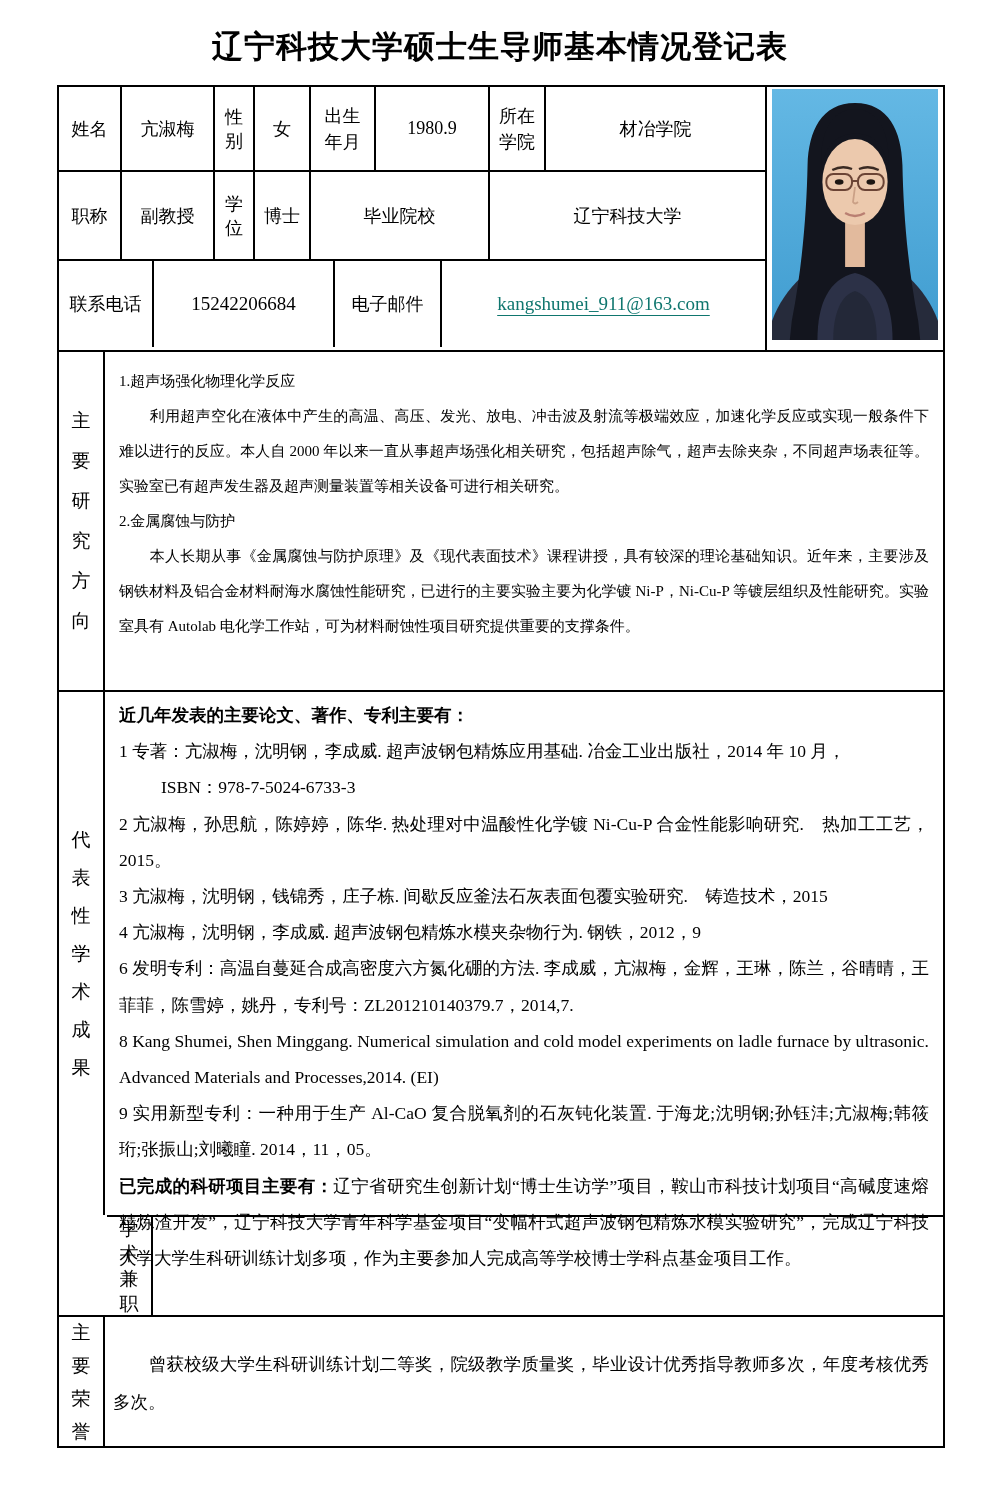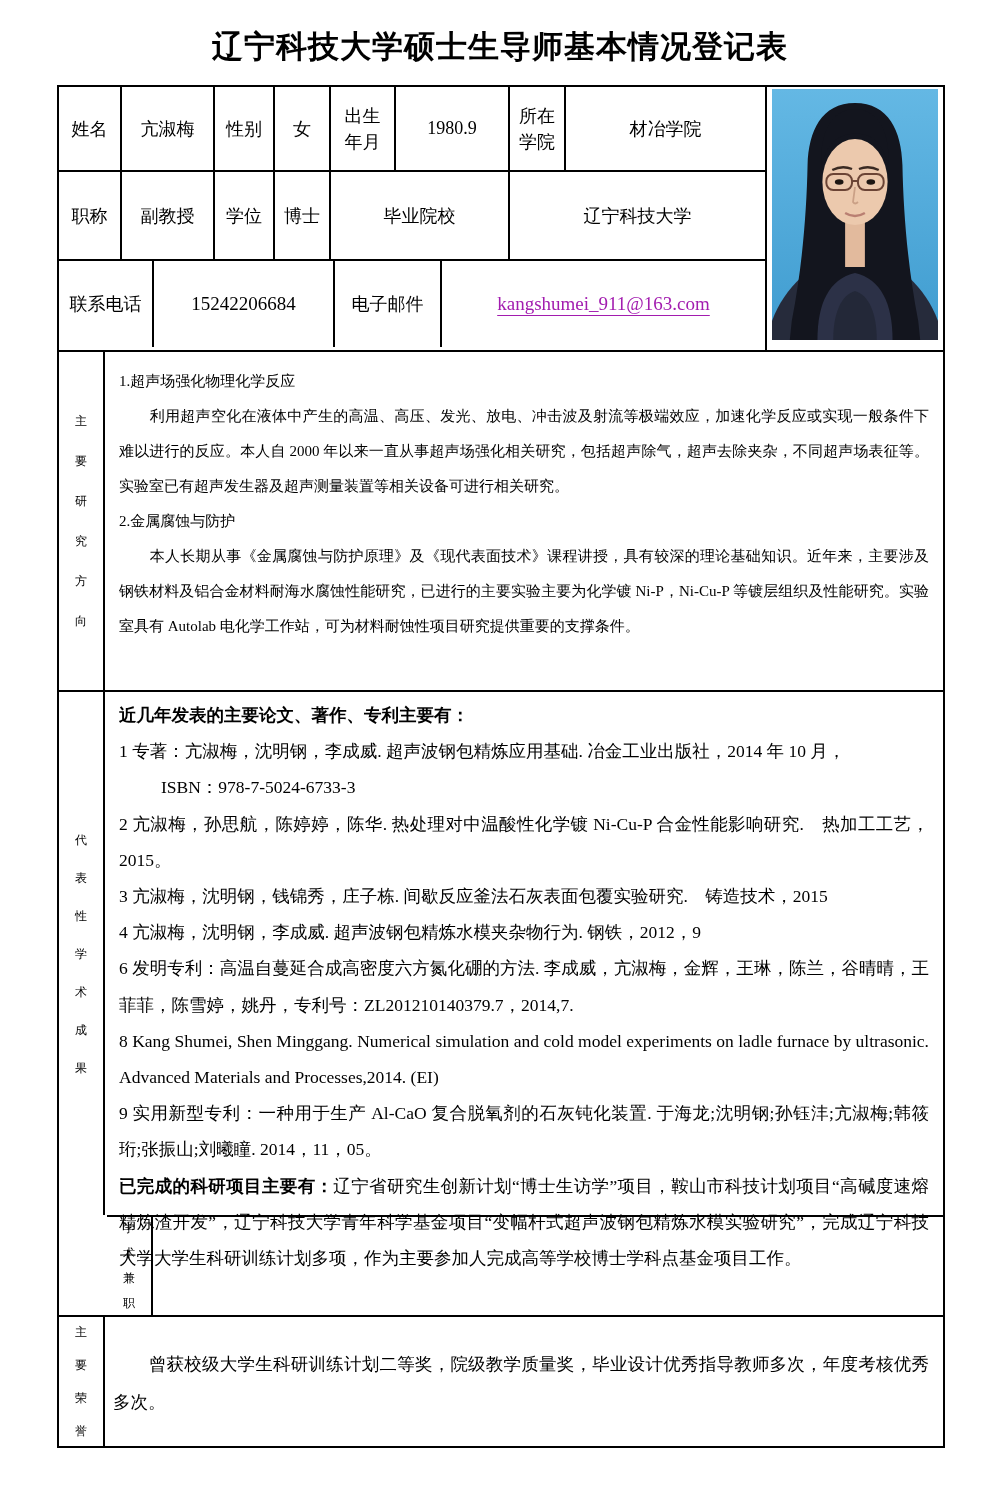--- a/index.html
+++ b/index.html
@@ -30,46 +30,46 @@
   .r1 { height: 85px; }
   .r2 { height: 89px; }
   .r3 { height: 86px; }
   .cell {
     border-right: 2px solid #000;
     display: flex; align-items: center; justify-content: center;
     text-align: center; padding: 0 6px; overflow: hidden;
   }
   .w-label { width: 63px; }
   .w-val1  { width: 93px; }
-  .w-sex   { width: 60px; }
+  .w-sex   { width: 40px; }
   .w-sexv  { width: 56px; }
   .w-birth { width: 65px; padding: 16px 6px; line-height: 26px; }
   .w-birthv{ width: 114px; }
   .w-coll  { width: 56px; padding: 0 5px; line-height: 26px; }
   .w-collv { flex: 1; border-right: 0; }
   .w-school{ width: 179px; }
   .w-schoolv{ flex: 1; border-right: 0; }
   .w-phone { width: 95px; }
   .w-phonev{ width: 181px; font-size: 19px; }
   .w-mail  { width: 107px; }
   .w-mailv { flex: 1; border-right: 0; font-size: 19px; }
-  .email-link { text-decoration: underline; text-underline-offset: 5px; color: #a21caf; }
+  .email-link { text-decoration: underline; text-underline-offset: 5px; color: #0f766e; }
   .photo-cell {
     width: 178px; border-left: 2px solid #000;
     padding: 2px 5px 10px 5px;
     display: flex; align-items: flex-start;
   }
   .photo-frame { width: 168px; height: 251px; }
   .photo-frame svg { display: block; width: 100%; height: 100%; }
   
   .section { display: flex; border-top: 2px solid #000; }
   .section-label {
     width: 46px; border-right: 2px solid #000;
     display: flex; align-items: center; justify-content: center;
-    font-size: 12px;
+    font-size: 19px;
   }
   .v-text { width: 22px; word-break: break-all; text-align: center; }
   .lh-40 { line-height: 40px; }
   .lh-38 { line-height: 38px; }
   .lh-33 { line-height: 33px; }
   .lh-25 { line-height: 25px; }
   .section-content { flex: 1; min-width: 0; text-align: justify; }
   .sec-research  { height: 340px; }
   .sec-achieve   { height: 525px; }
   .sec-positions { height: 100px; margin-left: 48px; }

